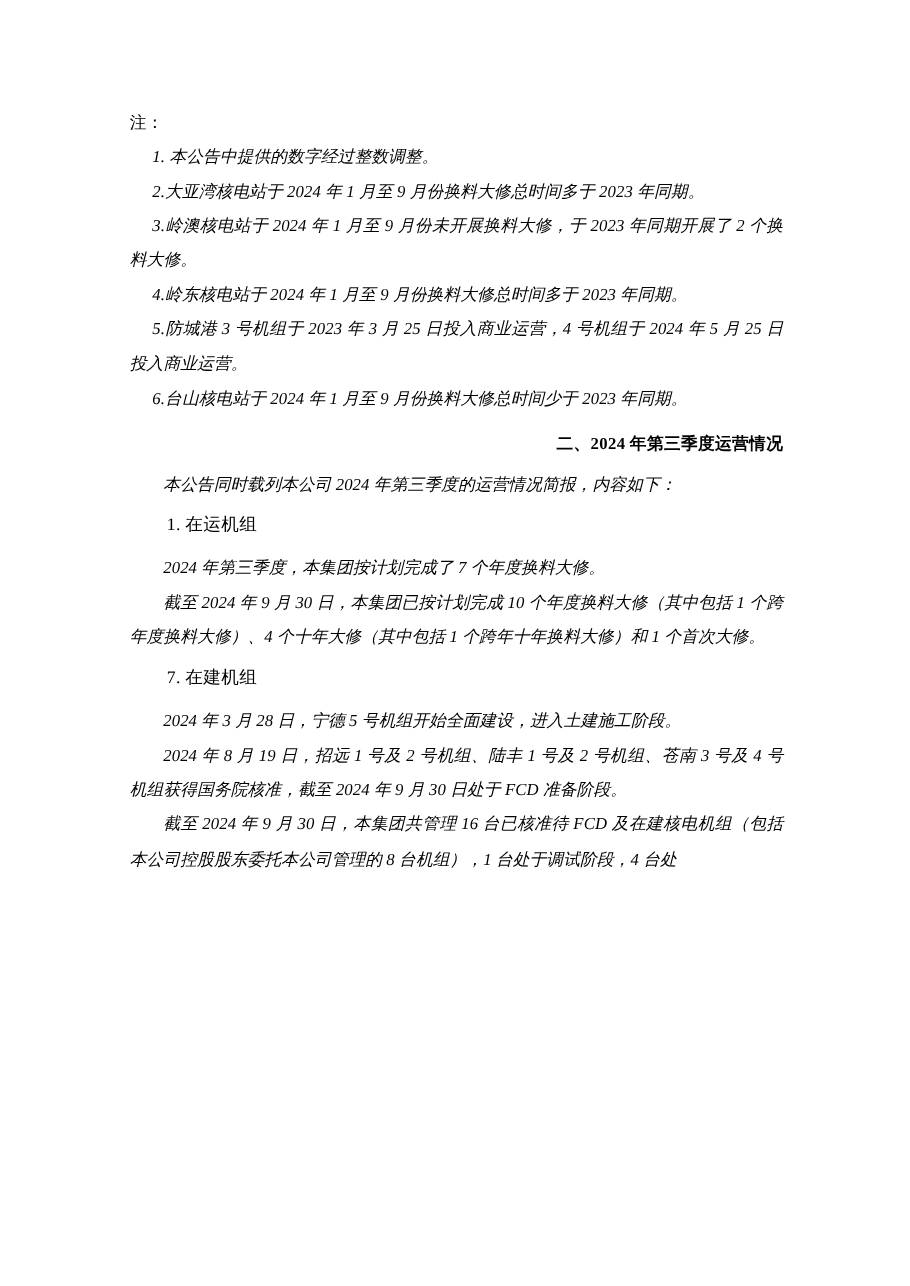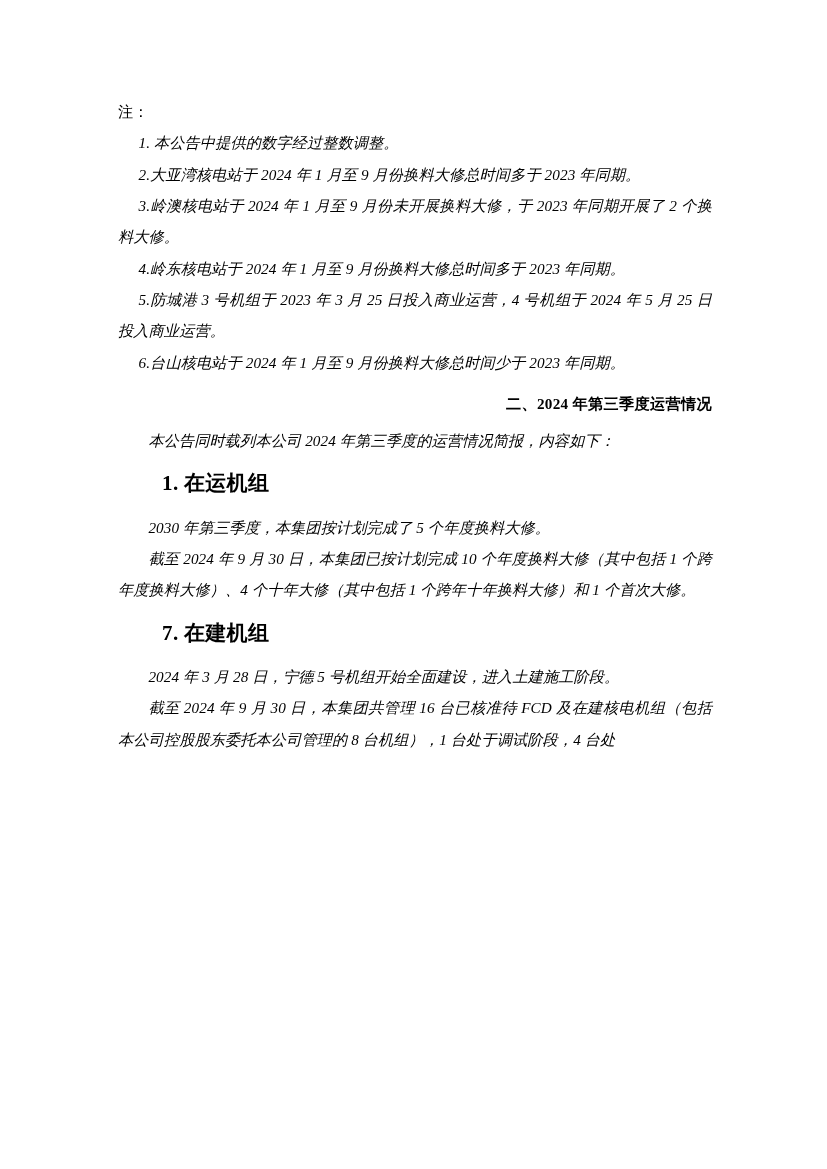--- a/index.html
+++ b/index.html
@@ -50,23 +50,23 @@
   .heading {
     font-size: 15.2px;
     line-height: 2.06;
     font-weight: bold;
     text-indent: 2em;
     margin: 0;
     letter-spacing: 0.3px;
     text-align: right;
   }
   .subheading {
-    font-size: 21px;
+    font-size: 16px;
     line-height: 2.06;
-    font-weight: bold;
+    font-weight: normal;
     text-indent: 2.1em;
     margin: 0;
     letter-spacing: 0.3px;
   }
   .gap-sm { height: 6px; }
   .gap-md { height: 10px; }
 </style>
 </head>
 <body>
 
@@ -89,26 +89,27 @@
     <div class="gap-sm"></div>
 
     <p class="para indent2">本公告同时载列本公司 2024 年第三季度的运营情况简报，内容如下：</p>
 
     <div class="gap-sm"></div>
 
     <p class="subheading">1. 在运机组</p>
 
     <div class="gap-sm"></div>
 
-    <p class="para indent2">2030 年第三季度，本集团按计划完成了 5 个年度换料大修。</p>
+    <p class="para indent2">2024 年第三季度，本集团按计划完成了 7 个年度换料大修。</p>
     <p class="para indent2">截至 2024 年 9 月 30 日，本集团已按计划完成 10 个年度换料大修（其中包括 1 个跨年度换料大修）、4 个十年大修（其中包括 1 个跨年十年换料大修）和 1 个首次大修。</p>
 
     <div class="gap-sm"></div>
 
     <p class="subheading">7. 在建机组</p>
 
     <div class="gap-sm"></div>
 
     <p class="para indent2">2024 年 3 月 28 日，宁德 5 号机组开始全面建设，进入土建施工阶段。</p>
+    <p class="para indent2">2024 年 8 月 19 日，招远 1 号及 2 号机组、陆丰 1 号及 2 号机组、苍南 3 号及 4 号机组获得国务院核准，截至 2024 年 9 月 30 日处于 FCD 准备阶段。</p>
     <p class="para indent2">截至 2024 年 9 月 30 日，本集团共管理 16 台已核准待 FCD 及在建核电机组（包括本公司控股股东委托本公司管理的 8 台机组），1 台处于调试阶段，4 台处</p>
 
   </div>
 </div>
 
 </body></html>

